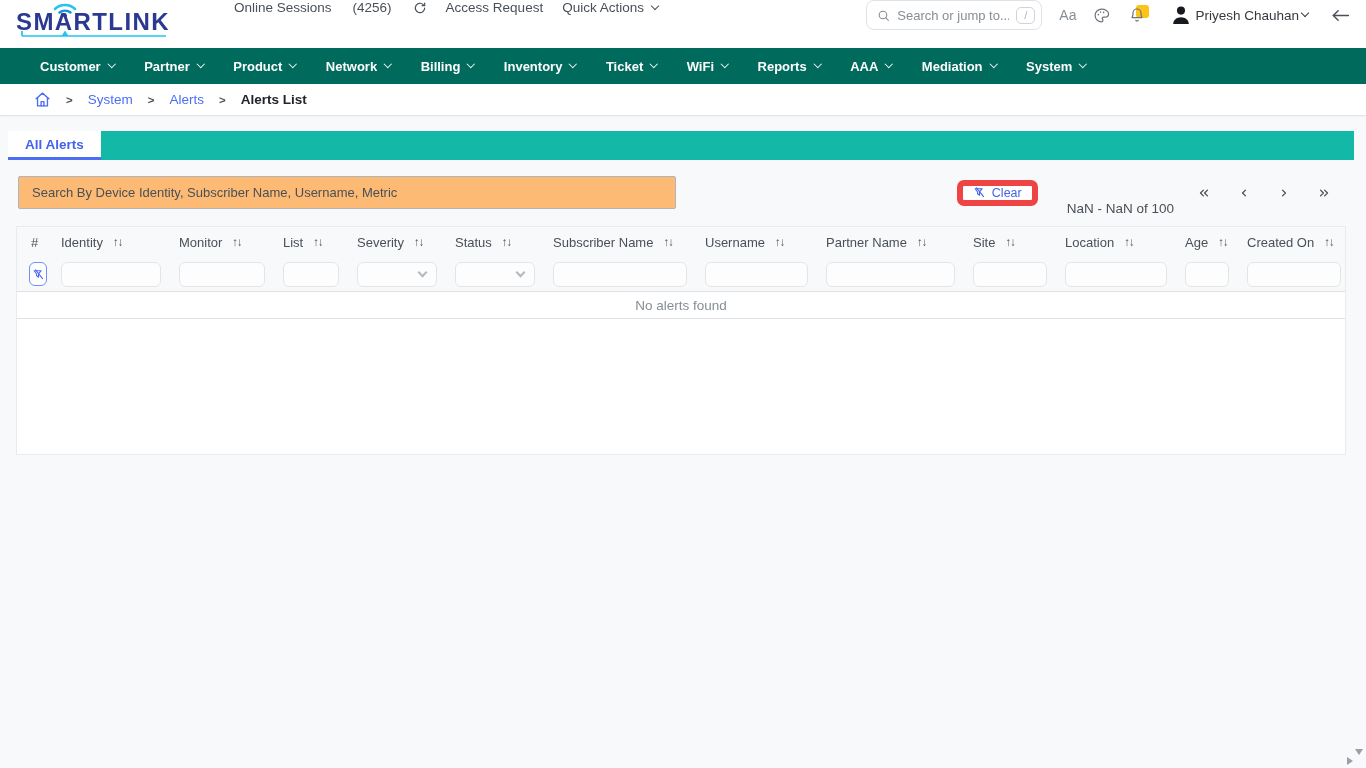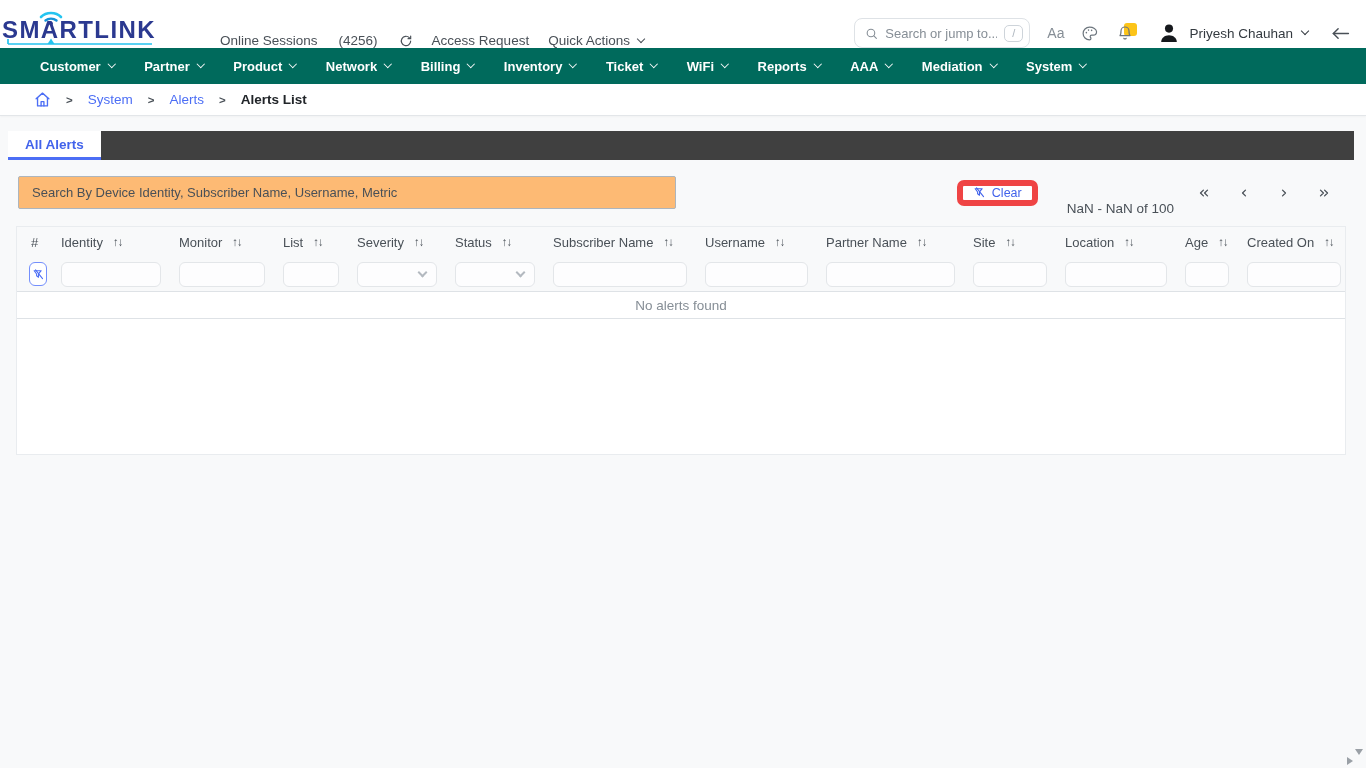--- a/index.html
+++ b/index.html
@@ -1,53 +1,53 @@
 <!DOCTYPE html>
 <html><head>
 <meta charset="utf-8">
 <style>
   * { box-sizing: border-box; margin: 0; padding: 0; }
   html, body { width: 1366px; height: 768px; overflow: hidden; }
   body { font-family: "Liberation Sans", sans-serif; background: #f8f9fa; color: #343a40; }
 
   
-  .topbar { height: 48px; background: #fff; display: flex; align-items: flex-end; padding: 0 16px 0 0; }
+  .topbar { height: 48px; background: #fff; display: flex; align-items: flex-start; padding: 0 16px 0 14px; }
   .logo { display: flex; align-items: center; cursor: pointer; }
   .topbar-center { margin-left: 60px; display: flex; align-items: center; gap: 19px; font-size: 13.5px; color: #495057; font-weight: 500; }
   .sessions { display: flex; align-items: center; gap: 21px; cursor: pointer; }
   .top-link { cursor: pointer; }
   .menu-trigger { display: flex; align-items: center; gap: 8px; cursor: pointer; }
   .chev { display: inline-block; width: 6px; height: 6px; border-right: 1.7px solid currentColor; border-bottom: 1.7px solid currentColor; transform: rotate(45deg); margin-top: -4px; }
   .topbar-right { margin-left: auto; display: flex; align-items: center; gap: 17px; }
   .global-search { width: 176px; height: 30px; border: 1px solid #dee2e6; border-radius: 8px; background: #fff; display: flex; align-items: center; gap: 7px; padding: 0 6px 0 10px; }
   .global-search input { border: none; outline: none; flex: 1; min-width: 0; font-size: 13px; font-family: inherit; color: #4d7c0f; background: transparent; }
   .global-search input::placeholder { color: #868e96; }
   .kbd { border: 1px solid #ced4da; border-radius: 5px; font-size: 11px; color: #adb5bd; padding: 1px 7px 2px; }
   .aa { font-size: 14px; color: #868e96; cursor: pointer; }
   .icon-btn { display: inline-flex; align-items: center; cursor: pointer; }
   .bell-wrap { position: relative; width: 20px; height: 20px; display: flex; align-items: center; justify-content: center; cursor: pointer; }
   .bell-badge { position: absolute; top: 0px; right: -2px; width: 13px; height: 13px; background: #fcc419; border-radius: 3px; }
   .bell-wrap svg { position: relative; z-index: 1; }
-  .user-menu { display: flex; align-items: center; gap: 9px; cursor: pointer; color: #343a40; font-size: 13.5px; font-weight: 500; margin-left: 6px; }
+  .user-menu { display: flex; align-items: center; gap: 3px; cursor: pointer; color: #343a40; font-size: 13.5px; font-weight: 500; margin-left: 6px; }
   .back-arrow { cursor: pointer; display: inline-flex; margin-left: 6px; }
 
   
   .mainnav { height: 36px; background: #006a5c; display: flex; align-items: center; padding-left: 40px; gap: 30px; }
   .nav-item { display: flex; align-items: center; gap: 8px; color: #fff; font-size: 13px; font-weight: 600; cursor: pointer; white-space: nowrap; }
   .nav-item .chev { border-width: 1.6px; width: 5.5px; height: 5.5px; }
 
   
   .breadcrumb { height: 32px; background: #fff; border-bottom: 1px solid #e3e6e9; box-shadow: 0 1px 2px rgba(0,0,0,.03); display: flex; align-items: center; gap: 15px; padding: 0 16px 0 34px; font-size: 13.5px; }
   .crumb-sep { color: #495057; font-size: 11.5px; font-weight: 700; }
   .crumb-link { color: #4c6ef5; cursor: pointer; }
   .crumb-current { color: #212529; font-weight: 700; }
 
   
   .content { padding: 15px 12px 0 8px; }
-  .tabbar { height: 29px; background: #404040; display: flex; }
+  .tabbar { height: 29px; background: #14b8a6; display: flex; }
   .tab-active { background: #fff; border-bottom: 3px solid #4c6ef5; color: #4263eb; font-weight: 700; font-size: 13.5px; display: flex; align-items: center; padding: 0 17px; cursor: pointer; }
 
   .toolbar { margin: 16px 10px 0; display: flex; align-items: center; height: 33px; }
   .alert-search { width: 658px; height: 33px; border: 1px solid #adb5bd; border-radius: 2px; background: #fdba74; padding: 0 13px; font-size: 13px; font-family: inherit; color: #343a40; outline: none; }
   .alert-search::placeholder { color: #495057; }
   .toolbar-right { margin-left: auto; display: flex; align-items: center; }
   .clear-btn { height: 26px; border: 6px solid #ef4444; background: #fff; border-radius: 7px; color: #4263eb; font-size: 12.5px; font-weight: 500; font-family: inherit; display: flex; align-items: center; gap: 6px; padding: 0 10px; cursor: pointer; margin-right: 29px; }
   .pag-text { font-size: 13.5px; color: #495057; margin-right: 10px; margin-top: 32px; }
   .pager-btn { padding: 4px 13px; display: inline-flex; align-items: center; cursor: pointer; }
 

